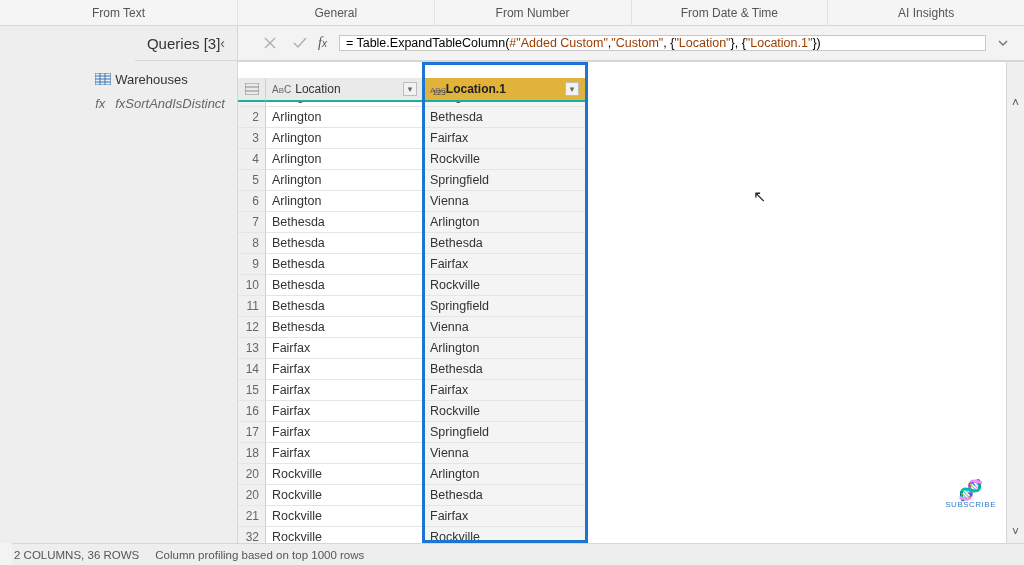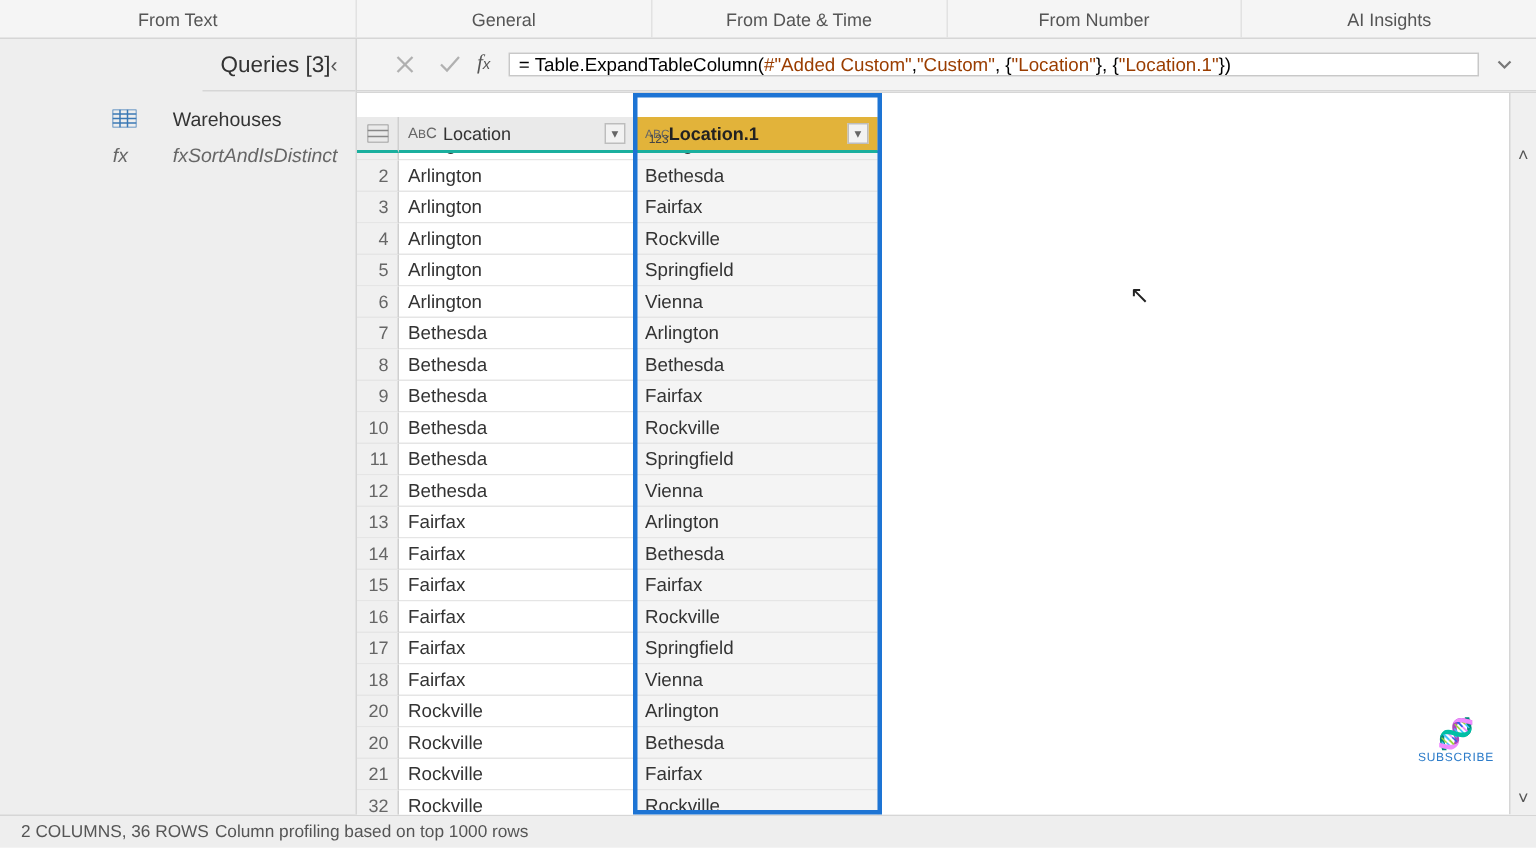--- a/index.html
+++ b/index.html
@@ -14,21 +14,21 @@
   .ribbon .grp:last-child { border-right: none; }
 
   .main { flex: 1; display: flex; min-height: 0; }
 
   
   .sidebar { width: 238px; border-right: 1px solid #d6d6d6; background: #eeeeee; display: flex; flex-direction: column; align-items: flex-end; }
   .side-header { height: 35px; display: flex; align-items: center; justify-content: space-between; padding: 0 12px; border-bottom: 1px solid #d6d6d6; }
   .side-header .title { font-size: 15px; color: #333; }
   .side-header .collapse { font-size: 14px; color: #555; cursor: pointer; }
   .q-list { padding-top: 6px; }
-  .q-item { height: 24px; display: flex; align-items: center; padding: 0 12px; font-size: 13px; color: #333; cursor: pointer; gap: 24px; }
+  .q-item { height: 24px; display: flex; align-items: center; padding: 0 12px; font-size: 13px; color: #333; cursor: pointer; gap: 4px; }
   .q-item.active { background: #d9e7f5; }
   .q-item .ico { width: 16px; display: inline-flex; }
   .q-item .fx { font-style: italic; color: #666; }
 
   
   .content { flex: 1; display: flex; flex-direction: column; min-width: 0; }
 
   .fbar-row { height: 35px; display: flex; align-items: center; padding: 0 10px 0 20px; gap: 6px; border-bottom: 1px solid #d6d6d6; background: #f3f3f3; }
   .fbar-row .btn { width: 24px; height: 24px; display: inline-flex; align-items: center; justify-content: center; color: #888; }
   .fbar-row .fx { font-style: italic; font-family: "Segoe UI", serif; font-size: 14px; color: #555; margin-right: 6px; }
@@ -64,34 +64,34 @@
   
   .vscroll { width: 18px; background: #f0f0f0; border-left: 1px solid #d6d6d6; display: flex; flex-direction: column; align-items: center; padding-top: 30px; margin-left: auto; }
   .vscroll .arrow { font-size: 12px; color: #555; padding: 4px 0; }
   .logo { position: absolute; right: 28px; bottom: 34px; font-size: 8px; color: #2b7bc9; text-align: center; letter-spacing: 0.5px; }
   .logo .dna { font-size: 20px; line-height: 1; }
 
   
   .cursor { position: absolute; left: 515px; top: 125px; font-size: 16px; color: #222; pointer-events: none; }
 
   
-  .status { height: 22px; border-top: 1px solid #d6d6d6; background: #eeeeee; display: flex; align-items: center; padding: 0 14px; font-size: 11.5px; color: #555; gap: 4px; }
+  .status { height: 22px; border-top: 1px solid #d6d6d6; background: #eeeeee; display: flex; align-items: center; padding: 0 2px; font-size: 11.5px; color: #555; gap: 16px; margin-left: 12px; }
 
   svg { display: block; }
 </style>
 </head>
 <body>
 
 <div class="root">
 
   <div class="ribbon">
     <div class="grp">From Text</div>
     <div class="grp">General</div>
+    <div class="grp">From Number</div>
     <div class="grp">From Date &amp; Time</div>
-    <div class="grp">From Number</div>
     <div class="grp">AI Insights</div>
   </div>
 
   <div class="main">
 
     <div class="sidebar">
       <div class="side-header">
         <span class="title">Queries [3]</span>
         <span class="collapse">‹</span>
       </div>

